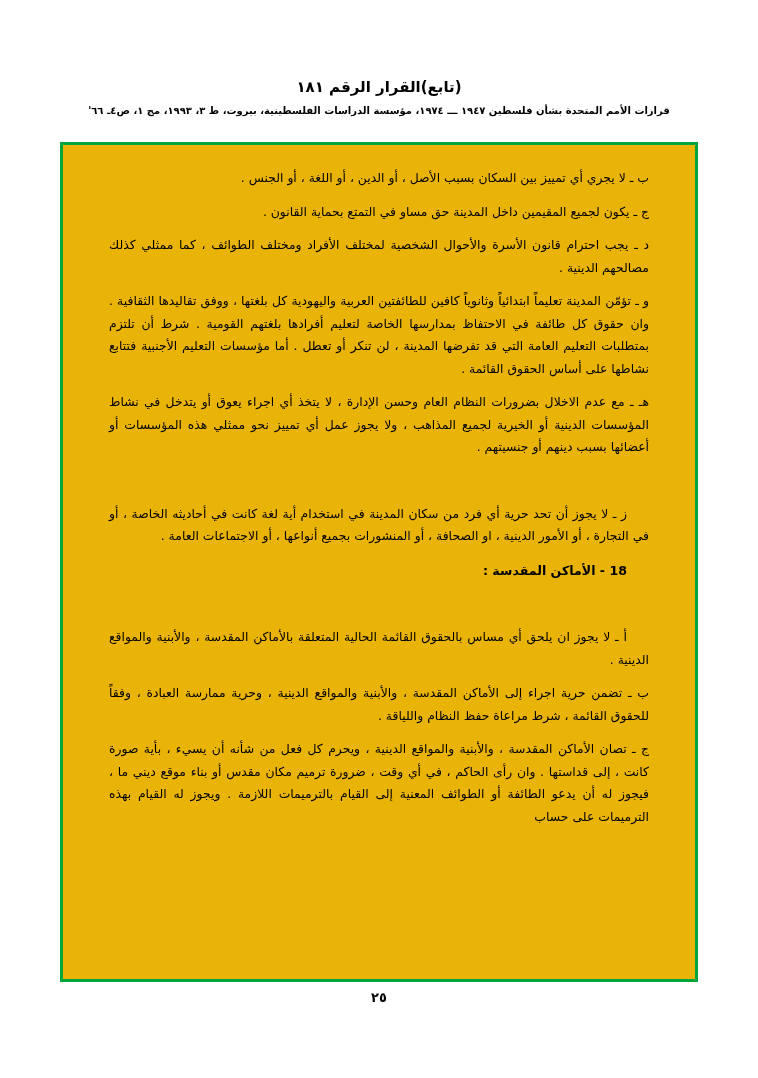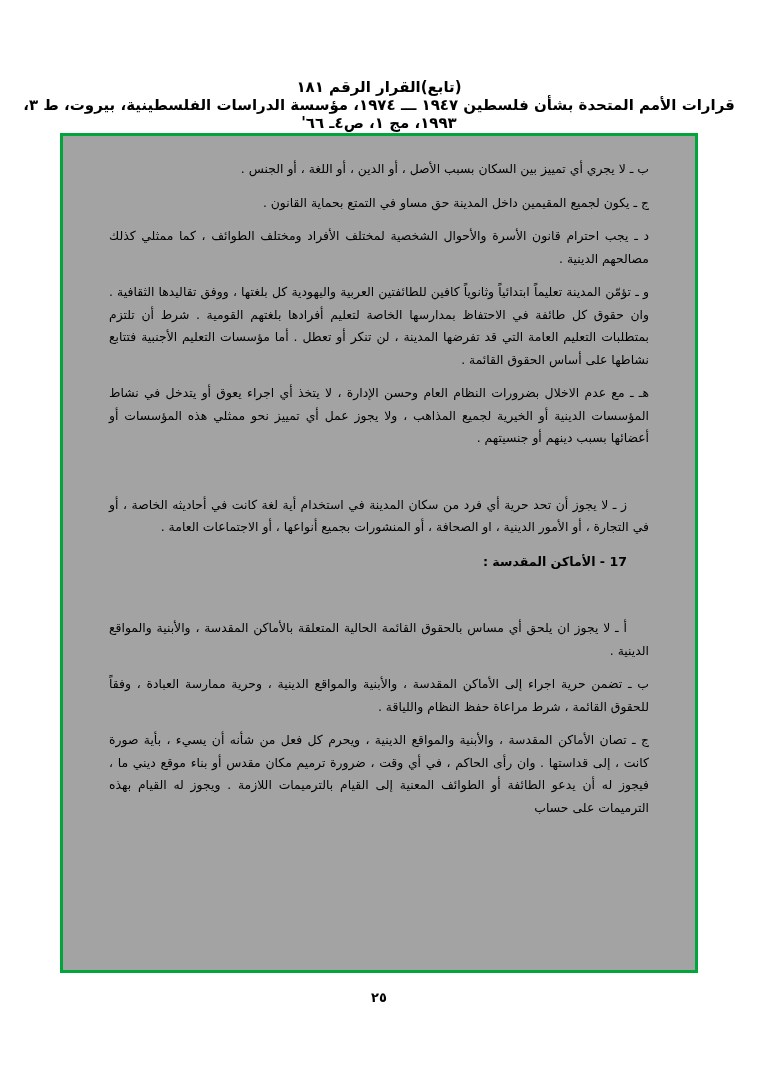--- a/index.html
+++ b/index.html
@@ -26,33 +26,34 @@
   }
   .header-title {
     font-family: "DejaVu Sans", sans-serif;
     font-size: 15px;
     font-weight: bold;
     letter-spacing: 0.5px;
     direction: rtl;
   }
   .header-sub {
     font-family: "DejaVu Sans", sans-serif;
-    font-size: 15px;
+    font-size: 10px;
     font-weight: bold;
+    margin-top: 9px;
     direction: rtl;
   }
   .frame {
     position: absolute;
-    top: 133px;
+    top: 142px;
     right: 60px;
     left: 60px;
     height: 840px;
     border: 3px solid #00a53c;
     box-sizing: border-box;
-    background: #a3a3a3;
+    background: #eab308;
   }
   .content {
     position: absolute;
     top: 22px;
     right: 46px;
     left: 46px;
     direction: rtl;
     text-align: justify;
     text-align-last: right;
   }
@@ -104,21 +105,21 @@
   <div class="frame" style="border-color: rgb(0, 165, 60);">
     <div class="content">
 
       <p class="para">ب ـ لا يجري أي تمييز بين السكان بسبب الأصل ، أو الدين ، أو اللغة ، أو الجنس .</p>
       <p class="para gap">ج ـ يكون لجميع المقيمين داخل المدينة حق مساو في التمتع بحماية القانون .</p>
       <p class="para gap">د  ـ يجب احترام قانون الأسرة والأحوال الشخصية لمختلف الأفراد ومختلف الطوائف ، كما ممثلي كذلك مصالحهم الدينية .</p>
       <p class="para gap">و  ـ تؤمّن المدينة تعليماً ابتدائياً وثانوياً كافين للطائفتين العربية واليهودية كل بلغتها ، ووفق تقاليدها الثقافية . وان حقوق كل طائفة في الاحتفاظ بمدارسها الخاصة لتعليم أفرادها بلغتهم القومية . شرط أن تلتزم بمتطلبات التعليم العامة التي قد تفرضها المدينة ، لن تنكر أو تعطل . أما مؤسسات التعليم الأجنبية فتتابع نشاطها على أساس الحقوق القائمة .</p>
       <p class="para gap">هـ ـ مع عدم الاخلال بضرورات النظام العام وحسن الإدارة ، لا يتخذ أي اجراء يعوق أو يتدخل في نشاط المؤسسات الدينية أو الخيرية لجميع المذاهب ، ولا يجوز عمل أي تمييز نحو ممثلي هذه المؤسسات أو أعضائها بسبب دينهم أو جنسيتهم .</p>
       <p class="para gap indent">ز ـ لا يجوز أن تحد حرية أي فرد من سكان المدينة في استخدام أية لغة كانت في أحاديثه الخاصة ، أو في التجارة ، أو الأمور الدينية ، او الصحافة ، أو المنشورات بجميع أنواعها ، أو الاجتماعات العامة .</p>
 
-      <p class="heading">17 - الأماكن المقدسة :</p>
+      <p class="heading">18 - الأماكن المقدسة :</p>
 
       <p class="para indent">أ  ـ لا يجوز ان يلحق أي مساس بالحقوق القائمة الحالية المتعلقة بالأماكن المقدسة ، والأبنية والمواقع الدينية .</p>
       <p class="para gap">ب ـ تضمن حرية اجراء إلى الأماكن المقدسة ، والأبنية والمواقع الدينية ، وحرية ممارسة العبادة ، وفقاً للحقوق القائمة ، شرط مراعاة حفظ النظام واللياقة .</p>
       <p class="para gap">ج ـ تصان الأماكن المقدسة ، والأبنية والمواقع الدينية ، ويحرم كل فعل من شأنه أن يسيء ، بأية صورة كانت ، إلى قداستها . وان رأى الحاكم ، في أي وقت ، ضرورة ترميم مكان مقدس أو بناء موقع ديني ما ، فيجوز له أن يدعو الطائفة أو الطوائف المعنية إلى القيام بالترميمات اللازمة . ويجوز له القيام بهذه الترميمات على حساب</p>
 
     </div>
   </div>
 
   <div class="page-number">٢٥</div>
 

